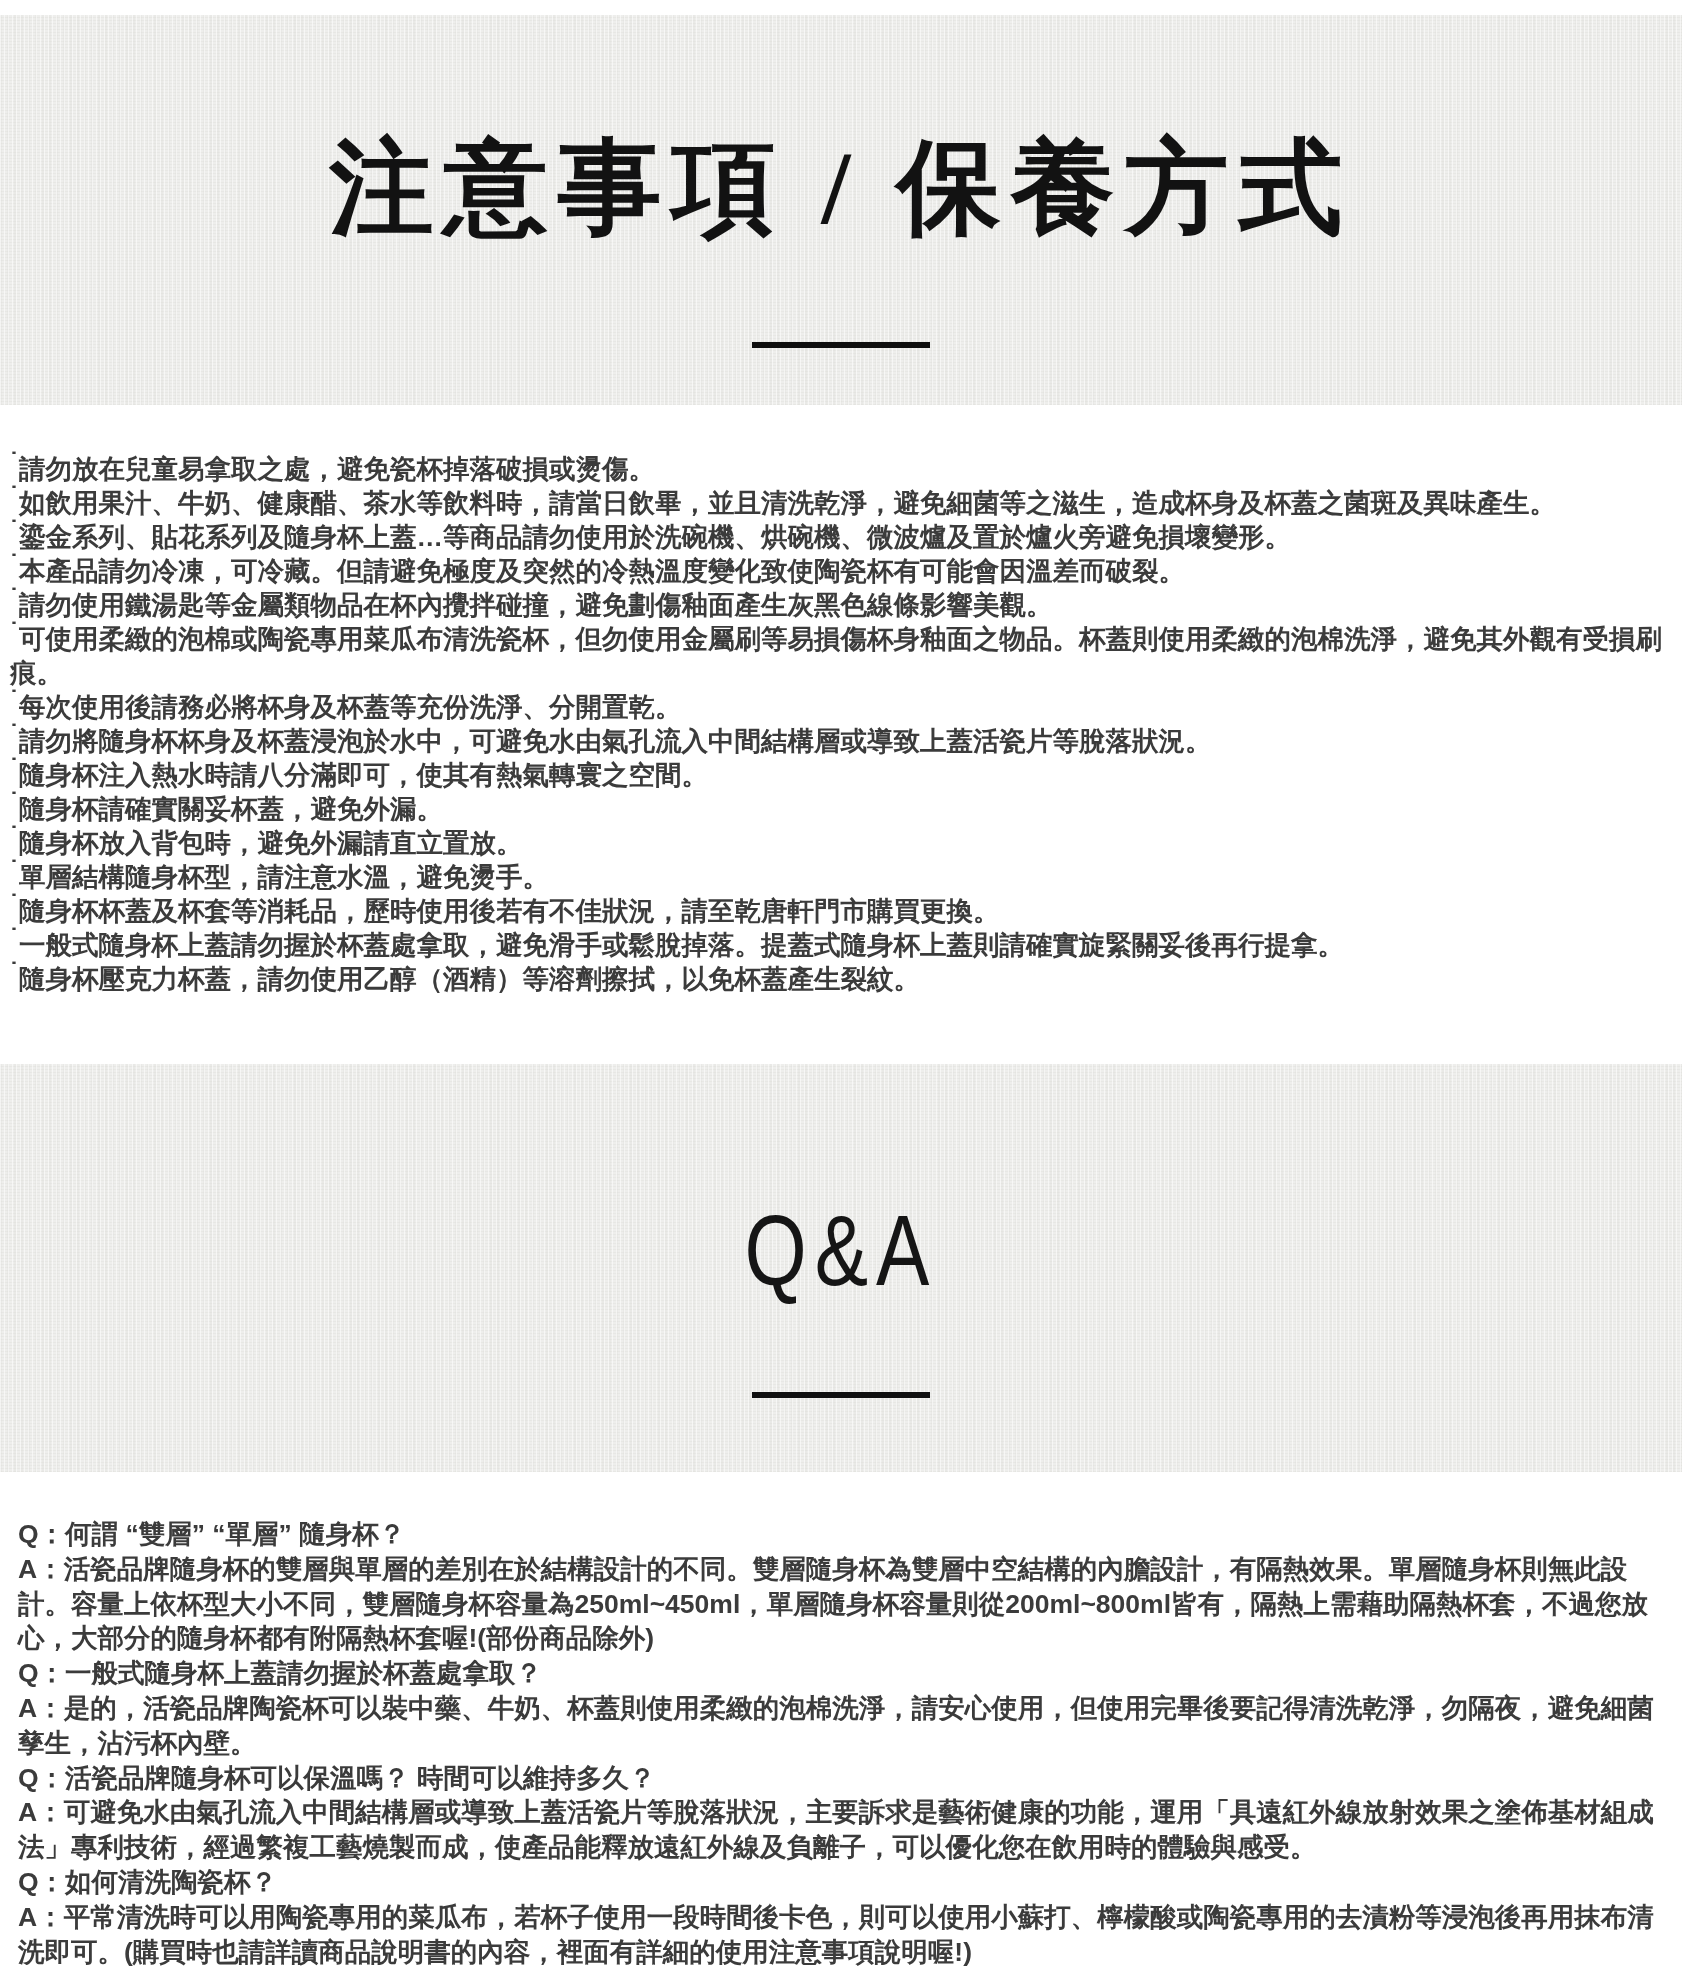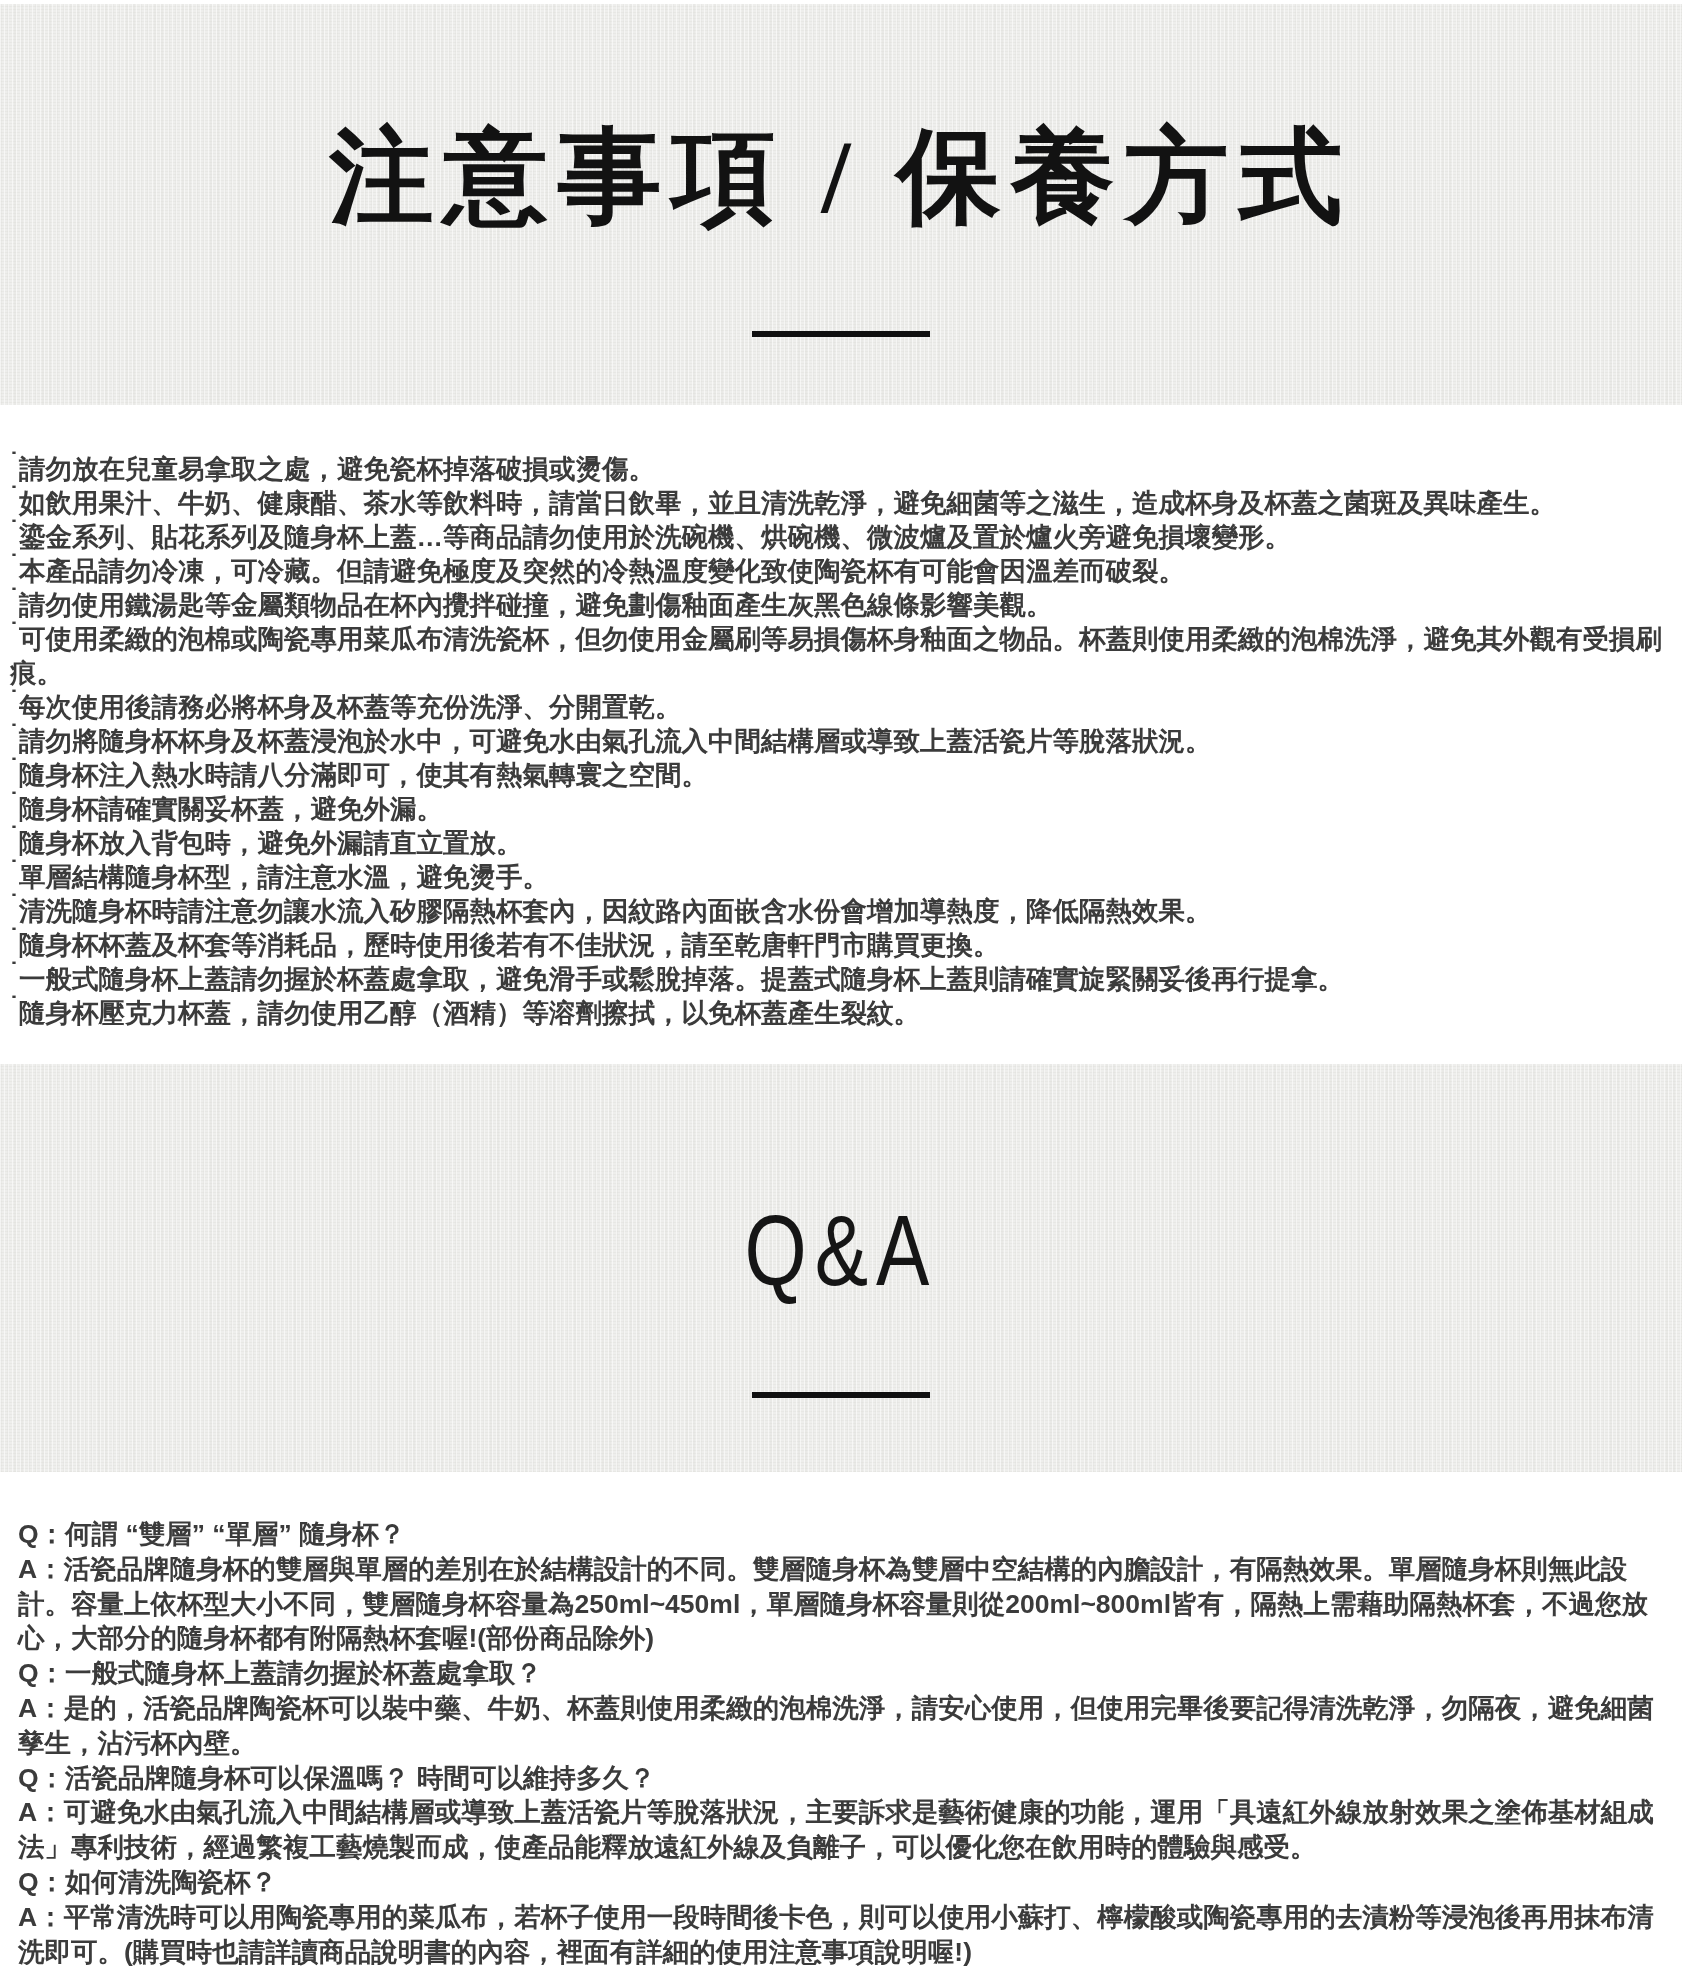--- a/index.html
+++ b/index.html
@@ -11,21 +11,21 @@
   }
   
   .band{
     position:absolute;left:0;width:1682px;
     background-color:#eeeeec;
     background-image:
       repeating-linear-gradient(90deg, rgba(255,255,255,.55) 0 1px, rgba(255,255,255,0) 1px 4px),
       repeating-linear-gradient(0deg, rgba(215,215,210,.28) 0 1px, rgba(255,255,255,0) 1px 3px),
       repeating-linear-gradient(90deg, rgba(210,210,205,.18) 0 2px, rgba(255,255,255,0) 2px 7px);
   }
-  #band-top{top:4px;height:405px;}
+  #band-top{top:15px;height:405px;}
   #band-qa{top:1064px;height:408px;}
 
   .main-title{
     position:absolute;top:118px;left:0;width:100%;
     margin:0;text-align:center;
     font-family:"Liberation Serif","DejaVu Serif",serif;
     font-weight:700;font-size:104px;line-height:1.05;letter-spacing:10px;
     color:#121212;white-space:nowrap;
   }
   .qa-title{
@@ -82,21 +82,20 @@
   <p class="note"><span class="tick">˙</span><span>鎏金系列、貼花系列及隨身杯上蓋…等商品請勿使用於洗碗機、烘碗機、微波爐及置於爐火旁避免損壞變形。</span></p>
   <p class="note"><span class="tick">˙</span><span>本產品請勿冷凍，可冷藏。但請避免極度及突然的冷熱溫度變化致使陶瓷杯有可能會因溫差而破裂。</span></p>
   <p class="note"><span class="tick">˙</span><span>請勿使用鐵湯匙等金屬類物品在杯內攪拌碰撞，避免劃傷釉面產生灰黑色線條影響美觀。</span></p>
   <p class="note"><span class="tick">˙</span><span>可使用柔緻的泡棉或陶瓷專用菜瓜布清洗瓷杯，但勿使用金屬刷等易損傷杯身釉面之物品。杯蓋則使用柔緻的泡棉洗淨，避免其外觀有受損刷痕。</span></p>
   <p class="note"><span class="tick">˙</span><span>每次使用後請務必將杯身及杯蓋等充份洗淨、分開置乾。</span></p>
   <p class="note"><span class="tick">˙</span><span>請勿將隨身杯杯身及杯蓋浸泡於水中，可避免水由氣孔流入中間結構層或導致上蓋活瓷片等脫落狀況。</span></p>
   <p class="note"><span class="tick">˙</span><span>隨身杯注入熱水時請八分滿即可，使其有熱氣轉寰之空間。</span></p>
   <p class="note"><span class="tick">˙</span><span>隨身杯請確實關妥杯蓋，避免外漏。</span></p>
   <p class="note"><span class="tick">˙</span><span>隨身杯放入背包時，避免外漏請直立置放。</span></p>
   <p class="note"><span class="tick">˙</span><span>單層結構隨身杯型，請注意水溫，避免燙手。</span></p>
-  <p class="note"><span class="tick">˙</span><span>清洗隨身杯時請注意勿讓水流入矽膠隔熱杯套內，因紋路內面嵌含水份會增加導熱度，降低隔熱效果。</span></p>
   <p class="note"><span class="tick">˙</span><span>隨身杯杯蓋及杯套等消耗品，歷時使用後若有不佳狀況，請至乾唐軒門市購買更換。</span></p>
   <p class="note"><span class="tick">˙</span><span>一般式隨身杯上蓋請勿握於杯蓋處拿取，避免滑手或鬆脫掉落。提蓋式隨身杯上蓋則請確實旋緊關妥後再行提拿。</span></p>
   <p class="note"><span class="tick">˙</span><span>隨身杯壓克力杯蓋，請勿使用乙醇（酒精）等溶劑擦拭，以免杯蓋產生裂紋。</span></p>
 </div>
 
 <div class="band" id="band-qa">
   <h2 class="qa-title">Q&amp;A</h2>
   <div class="rule" id="rule-qa"></div>
 </div>
 

